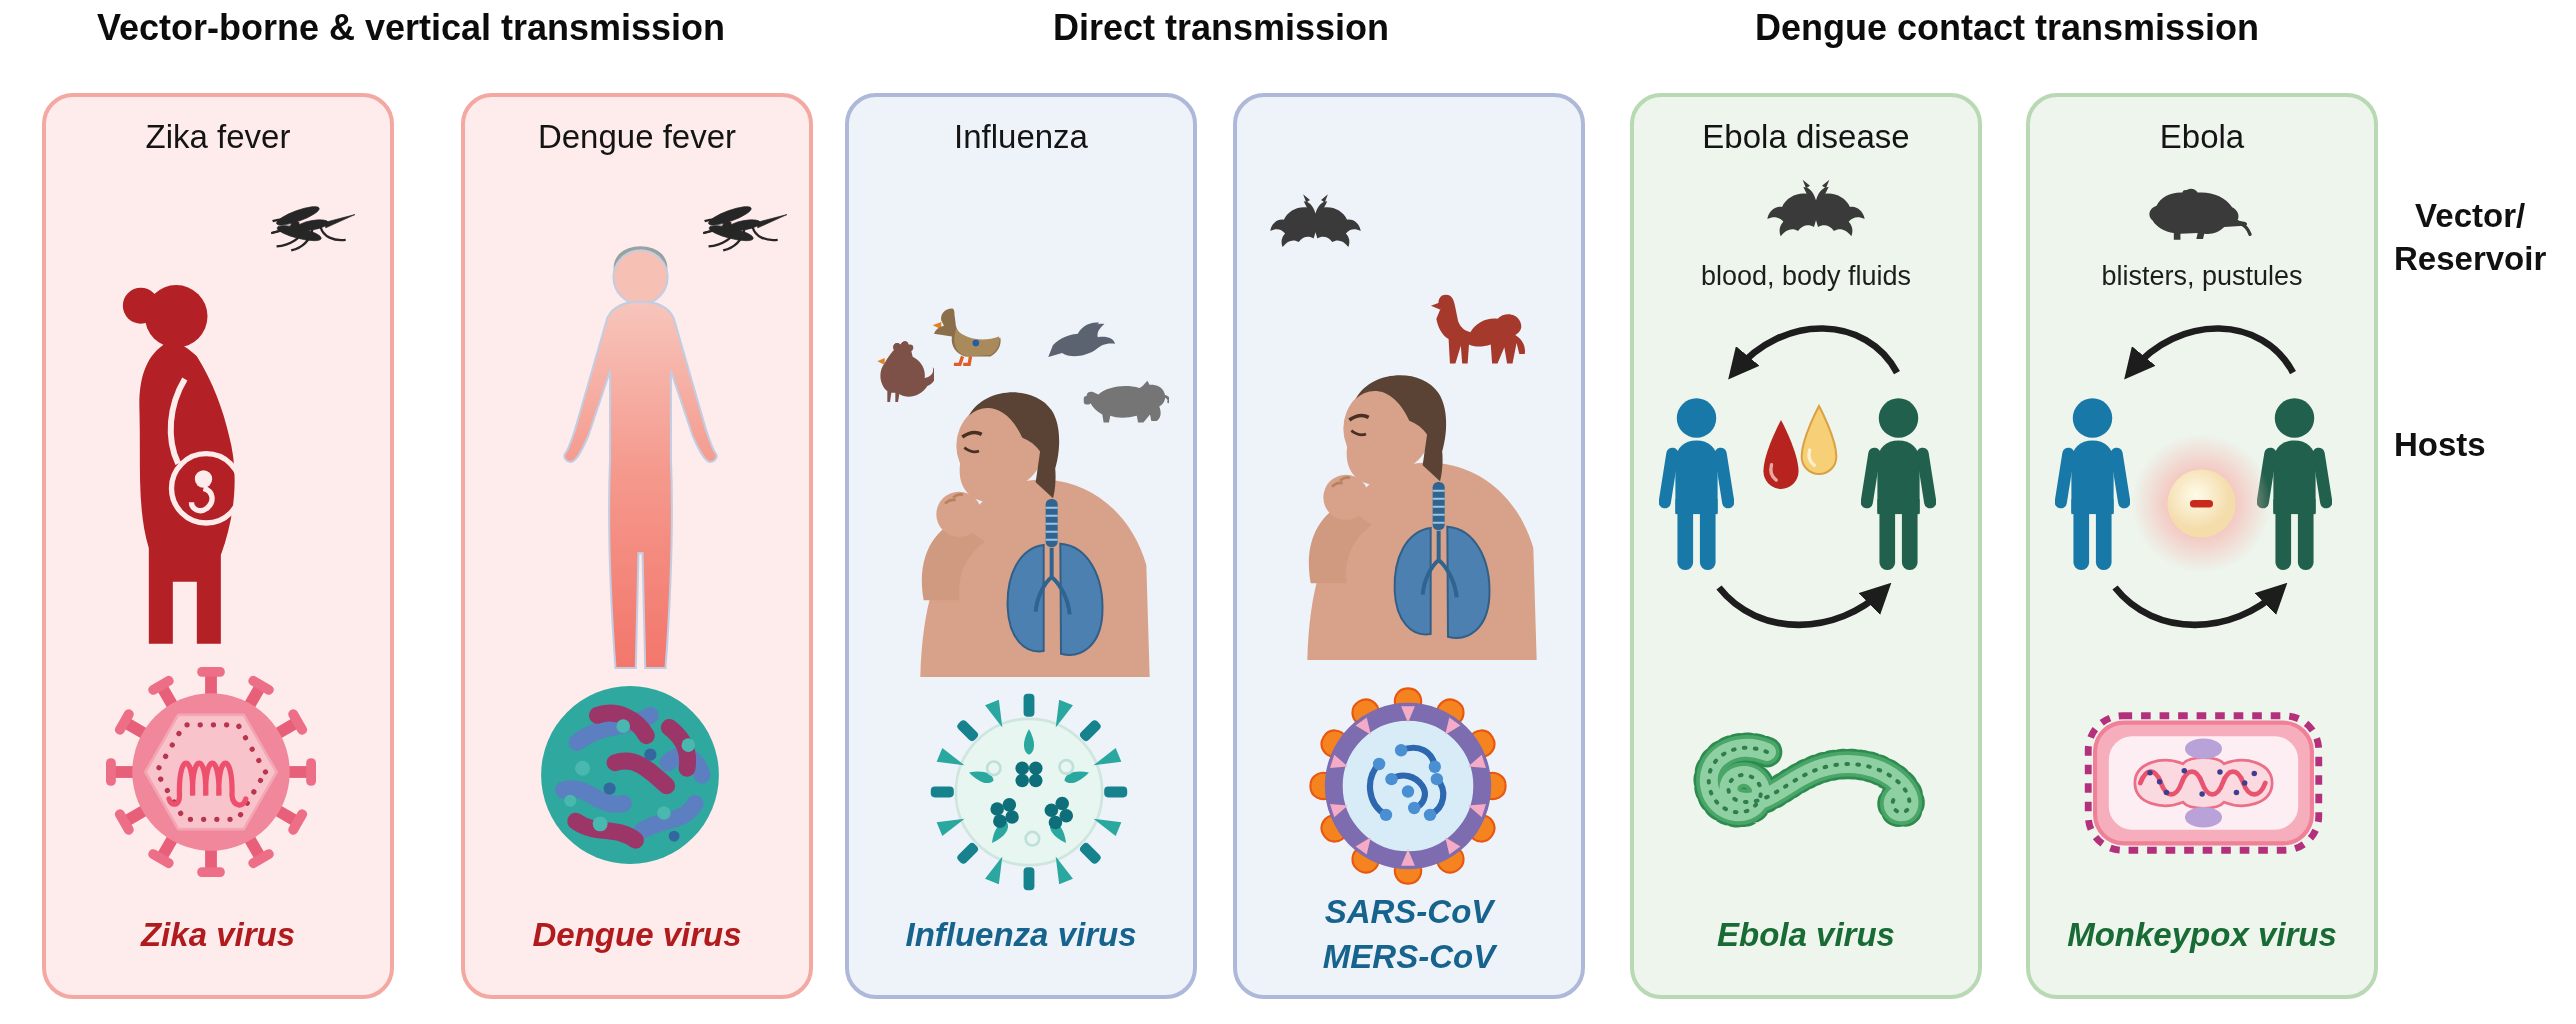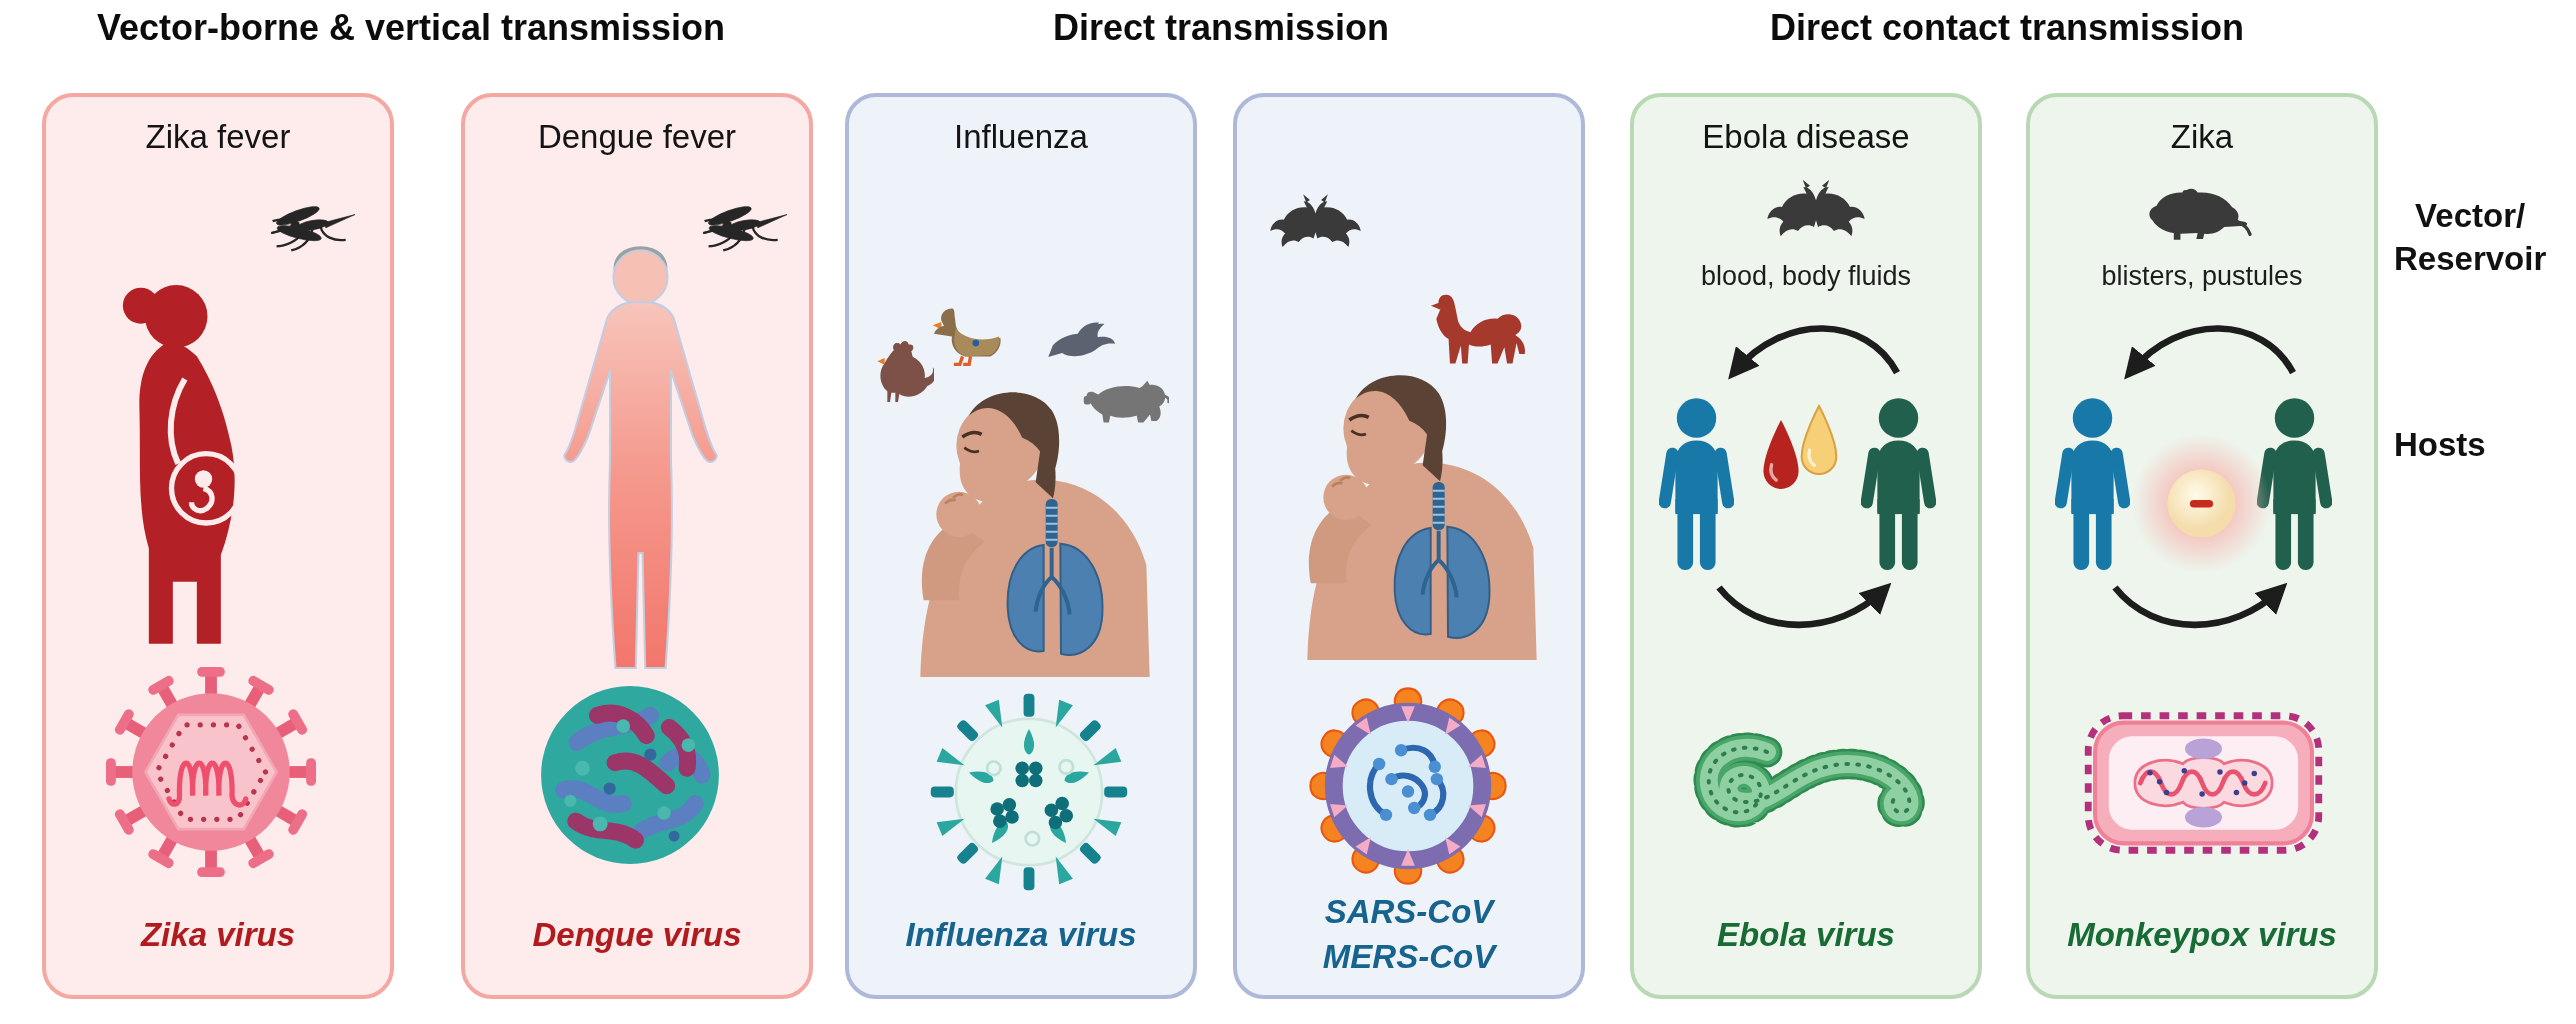--- a/index.html
+++ b/index.html
@@ -148,21 +148,21 @@
         <path d="M285,118 C240,32 115,28 42,116" fill="none" style="stroke:var(--arrow,#1d1d1d)" stroke-width="10" marker-end="url(#arrowhead)"></path>
       </symbol>
       <symbol id="arc-right-sym" viewBox="0 0 282 112">
         <path d="M15,20 C75,96 192,92 262,24" fill="none" style="stroke:var(--arrow,#1d1d1d)" stroke-width="10" marker-end="url(#arrowhead)"></path>
       </symbol>
     </defs>
   </svg>
 
   <div class="section-title" id="sec1">Vector-borne &amp; vertical transmission</div>
   <div class="section-title" id="sec2">Direct transmission</div>
-  <div class="section-title" id="sec3">Direct contact transmission</div>
+  <div class="section-title" id="sec3">Dengue contact transmission</div>
 
   <div class="side-label" id="vector-label">
     <div>Vector/</div>
     <div>Reservoir</div>
   </div>
   <div class="side-label" id="hosts-label">Hosts</div>
 
   <section class="panel pink" id="panel-zika">
     <div class="panel-title">Zika fever</div>
     <svg class="icon mosquito" viewBox="0 0 170 85" style="fill:#262626;stroke:#262626;">
@@ -485,21 +485,21 @@
         <path d="M120,78 C72,58 24,88 34,132 C42,170 92,182 108,150 C120,124 92,104 72,116 C56,126 60,148 80,152 C120,160 150,120 196,104 C240,88 292,96 322,128 C340,148 336,172 318,168 C304,164 306,144 320,142" stroke="#2e8b50" stroke-width="46" stroke-dasharray="3 11"></path>
         <path d="M120,78 C72,58 24,88 34,132 C42,170 92,182 108,150 C120,124 92,104 72,116 C56,126 60,148 80,152 C120,160 150,120 196,104 C240,88 292,96 322,128 C340,148 336,172 318,168 C304,164 306,144 320,142" stroke="#49a568" stroke-width="38"></path>
         <path d="M120,78 C72,58 24,88 34,132 C42,170 92,182 108,150 C120,124 92,104 72,116 C56,126 60,148 80,152 C120,160 150,120 196,104 C240,88 292,96 322,128 C340,148 336,172 318,168 C304,164 306,144 320,142" stroke="#8fd0a2" stroke-width="27"></path>
         <path d="M120,78 C72,58 24,88 34,132 C42,170 92,182 108,150 C120,124 92,104 72,116 C56,126 60,148 80,152 C120,160 150,120 196,104 C240,88 292,96 322,128 C340,148 336,172 318,168 C304,164 306,144 320,142" stroke="#2e7d4b" stroke-width="6" stroke-dasharray="2.5 14"></path>
       </g>
     </svg>
     <div class="virus-label greenlab">Ebola virus</div>
   </section>
 
   <section class="panel green" id="panel-mpox">
-    <div class="panel-title">Zika</div>
+    <div class="panel-title">Ebola</div>
     <svg class="icon rodent" viewBox="0 0 165 95" style="fill:var(--silhouette,#3a3a3a)">
       <path d="M14,58 C6,52 8,40 20,36 C26,22 44,14 62,16 C66,8 78,8 82,16 C102,14 124,22 134,38 C142,42 146,50 142,58 L152,60 C158,61 158,66 152,66 L122,68 C114,76 102,80 92,78 L90,86 L80,86 L82,77 L56,78 L56,87 L46,87 L46,77 C32,75 20,68 14,58 Z"></path>
       <path d="M142,60 C152,64 158,70 161,79" stroke="#3a3a3a" stroke-width="5" fill="none" stroke-linecap="round"></path>
       <circle cx="64" cy="17" r="5"></circle>
     </svg>
     <div class="trans-label">blisters, pustules</div>
     <svg class="icon arc-upper" viewBox="0 0 300 150">
         <use href="#arc-left-sym"></use>
       </svg>
     <svg class="icon person-a" viewBox="0 0 110 260" style="fill:var(--person-blue,#1878a8)">

